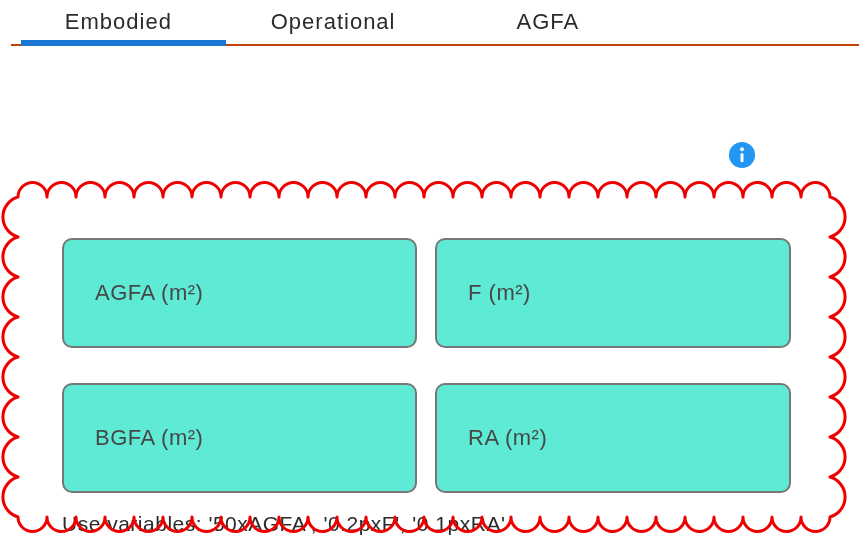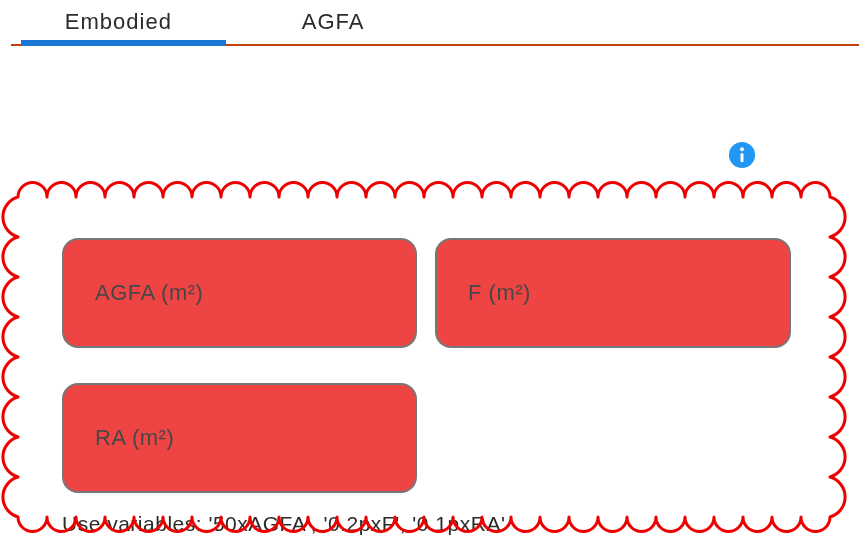--- a/index.html
+++ b/index.html
@@ -35,22 +35,22 @@
   .info-btn svg{display:block;width:28px;height:28px;}
 
   
   .fields{
     position:absolute;left:62px;top:238px;
     display:grid;grid-template-columns:355px 356px;
     column-gap:18px;row-gap:35px;
   }
   .field{
     box-sizing:border-box;height:110px;width:100%;
-    border:2px solid #777777;border-radius:16px;
-    background:#ef4444;outline:none;
+    border:2px solid #777777;border-radius:10px;
+    background:#5eead4;outline:none;
     font-family:"Liberation Sans", sans-serif;
     font-size:22px;letter-spacing:0.5px;color:#333333;
     padding:0 8px 0 31px;
   }
   .field::placeholder{color:#474747;opacity:1;}
 
   
   .hint{
     position:absolute;left:62px;top:512px;
     font-size:21px;letter-spacing:0.5px;color:#2b2b2b;
@@ -66,36 +66,40 @@
 </head>
 <body>
 
 <div class="app">
 
   <div class="tabbar">
     <div class="tab">
       <span>Embodied</span>
     </div>
     <div class="tab">
+      <span>Operational</span>
+    </div>
+    <div class="tab">
       <span>AGFA</span>
     </div>
     <div class="tab-underline"></div>
   </div>
 
   <button class="info-btn">
     <svg viewBox="0 0 24 24" aria-hidden="true">
       <circle cx="12" cy="12" r="11.2" fill="#2196f3"></circle>
       <circle cx="12" cy="7" r="1.7" fill="#ffffff"></circle>
       <rect x="10.7" y="10.2" width="2.6" height="8" rx="1.3" fill="#ffffff"></rect>
     </svg>
   </button>
 
   <div class="fields">
     <input class="field" type="text" placeholder="AGFA (m²)" style="">
     <input class="field" type="text" placeholder="F (m²)" style="">
+    <input class="field" type="text" placeholder="BGFA (m²)" style="">
     <input class="field" type="text" placeholder="RA (m²)" style="">
   </div>
 
   <div class="hint">Use variables: '50xAGFA', '0.2pxF', '0.1pxRA'</div>
 
   <svg class="cloud" viewBox="0 0 859 546" aria-hidden="true">
     <path id="cloud-path" fill="none" stroke="#ee0000" stroke-width="3" stroke-linecap="round" stroke-linejoin="round" d="M18,197 a14.5,14.5 0 0 1 29,0 a14.5,14.5 0 0 1 29,0 a14.5,14.5 0 0 1 29,0 a14.5,14.5 0 0 1 29,0 a14.5,14.5 0 0 1 29,0 a14.5,14.5 0 0 1 29,0 a14.5,14.5 0 0 1 29,0 a14.5,14.5 0 0 1 29,0 a14.5,14.5 0 0 1 29,0 a14.5,14.5 0 0 1 29,0 a14.5,14.5 0 0 1 29,0 a14.5,14.5 0 0 1 29,0 a14.5,14.5 0 0 1 29,0 a14.5,14.5 0 0 1 29,0 a14.5,14.5 0 0 1 29,0 a14.5,14.5 0 0 1 29,0 a14.5,14.5 0 0 1 29,0 a14.5,14.5 0 0 1 29,0 a14.5,14.5 0 0 1 29,0 a14.5,14.5 0 0 1 29,0 a14.5,14.5 0 0 1 29,0 a14.5,14.5 0 0 1 29,0 a14.5,14.5 0 0 1 29,0 a14.5,14.5 0 0 1 29,0 a14.5,14.5 0 0 1 29,0 a14.5,14.5 0 0 1 29,0 a14.5,14.5 0 0 1 29,0 a14.5,14.5 0 0 1 29,0 a20.8,20.8 0 0 1 0,40 a20.8,20.8 0 0 1 0,40 a20.8,20.8 0 0 1 0,40 a20.8,20.8 0 0 1 0,40 a20.8,20.8 0 0 1 0,40 a20.8,20.8 0 0 1 0,40 a20.8,20.8 0 0 1 0,40 a20.8,20.8 0 0 1 0,40 a14.5,14.5 0 0 1 -29,0 a14.5,14.5 0 0 1 -29,0 a14.5,14.5 0 0 1 -29,0 a14.5,14.5 0 0 1 -29,0 a14.5,14.5 0 0 1 -29,0 a14.5,14.5 0 0 1 -29,0 a14.5,14.5 0 0 1 -29,0 a14.5,14.5 0 0 1 -29,0 a14.5,14.5 0 0 1 -29,0 a14.5,14.5 0 0 1 -29,0 a14.5,14.5 0 0 1 -29,0 a14.5,14.5 0 0 1 -29,0 a14.5,14.5 0 0 1 -29,0 a14.5,14.5 0 0 1 -29,0 a14.5,14.5 0 0 1 -29,0 a14.5,14.5 0 0 1 -29,0 a14.5,14.5 0 0 1 -29,0 a14.5,14.5 0 0 1 -29,0 a14.5,14.5 0 0 1 -29,0 a14.5,14.5 0 0 1 -29,0 a14.5,14.5 0 0 1 -29,0 a14.5,14.5 0 0 1 -29,0 a14.5,14.5 0 0 1 -29,0 a14.5,14.5 0 0 1 -29,0 a14.5,14.5 0 0 1 -29,0 a14.5,14.5 0 0 1 -29,0 a14.5,14.5 0 0 1 -29,0 a14.5,14.5 0 0 1 -29,0 a20.8,20.8 0 0 1 0,-40 a20.8,20.8 0 0 1 0,-40 a20.8,20.8 0 0 1 0,-40 a20.8,20.8 0 0 1 0,-40 a20.8,20.8 0 0 1 0,-40 a20.8,20.8 0 0 1 0,-40 a20.8,20.8 0 0 1 0,-40 a20.8,20.8 0 0 1 0,-40 Z"></path>
   </svg>
 
 </div>

